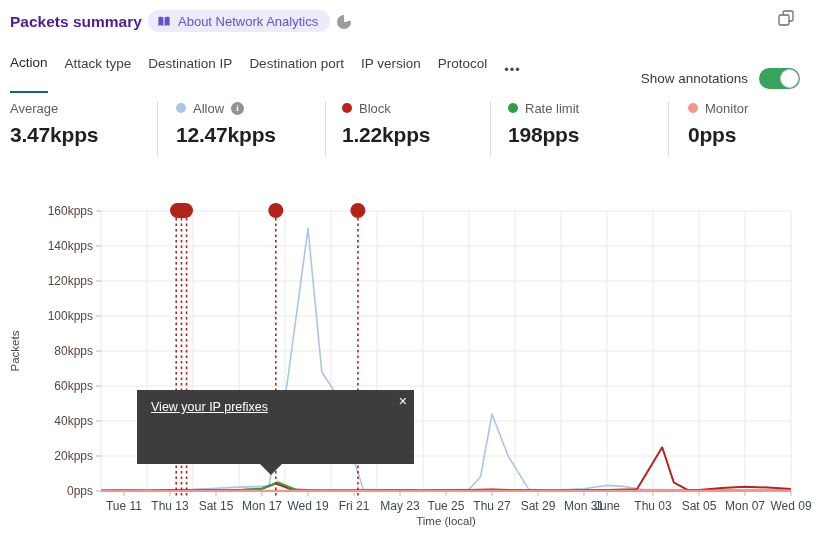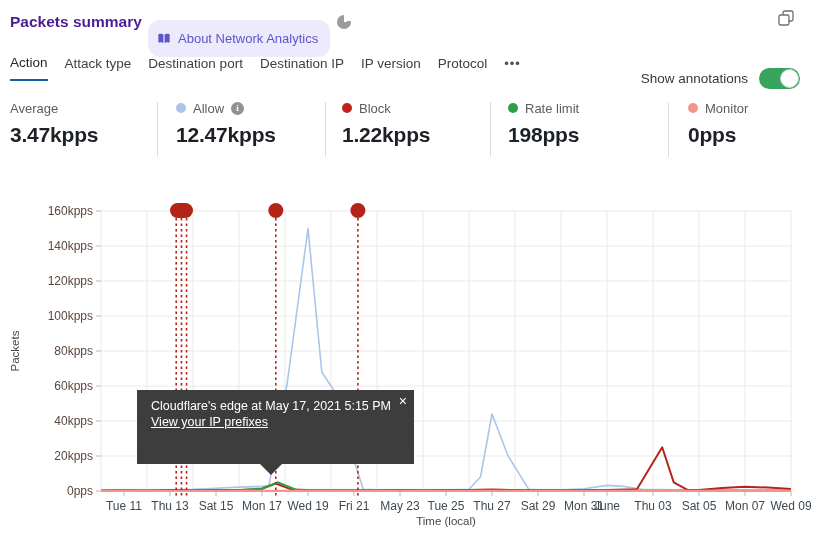--- a/index.html
+++ b/index.html
@@ -4,32 +4,32 @@
 <style>
   * { margin:0; padding:0; box-sizing:border-box; }
   html,body { background:#fff; }
   body {
     width:816px; height:545px; position:relative; overflow:hidden;
     font-family:"Liberation Sans", sans-serif; color:#333;
   }
   
   .page-title { position:absolute; left:10px; top:13px; font-size:15.5px; font-weight:700; color:#4c1d95; }
   .badge {
-    position:absolute; left:148px; top:20px; height:37px; display:inline-flex; align-items:center; gap:7px;
+    position:absolute; left:148px; top:10px; height:22px; display:inline-flex; align-items:center; gap:7px;
     background:#edeafb; border-radius:12px; padding:0 12px 0 9px; font-size:13px; color:#5d55cc; cursor:pointer;
   }
   .badge svg { display:block; }
   .pie-icon {
     position:absolute; left:337px; top:15px; width:14px; height:14px; border-radius:50%;
     background:conic-gradient(#ffffff 0 80deg, #9b9b9b 80deg 360deg);
   }
   .copy-icon { position:absolute; right:22px; top:10px; cursor:pointer; }
   
   .tabs { position:absolute; left:10px; top:55px; display:flex; align-items:center; gap:17px; font-size:13.5px; color:#3d4146; }
-  .tab { padding-bottom:9px; cursor:pointer; white-space:nowrap; }
+  .tab { padding-bottom:21px; cursor:pointer; white-space:nowrap; }
   .tab.active { color:#24282c; border-bottom:2px solid #15609f; }
   .tab-more { letter-spacing:1px; color:#4a4e52; font-size:13px; padding-bottom:9px; cursor:pointer; }
   .annotations-ctl { position:absolute; right:16px; top:54px; display:flex; align-items:center; gap:11px;margin-top:14px; }
   .annotations-label { font-size:13.5px; color:#35393d; }
   .toggle { width:41px; height:21px; border-radius:11px; background:#38a35a; position:relative; cursor:pointer; }
   .toggle .knob { position:absolute; right:1px; top:1px; width:19px; height:19px; border-radius:50%; background:#fff; border:1px solid #c9cdd1; }
   
   .stats { position:absolute; left:0; top:100px; width:664px; height:60px; }
   .stat { position:absolute; top:0; }
   .stat-head { display:flex; align-items:center; gap:7px; font-size:13px; color:#595d61; height:16px; }
@@ -72,22 +72,22 @@
 <div class="copy-icon">
   <svg width="16" height="16" viewBox="0 0 16 16">
     <rect x="5" y="1" width="10" height="10" rx="1.5" fill="#fff" stroke="#6e6e6e" stroke-width="1.3"></rect>
     <rect x="1" y="5" width="10" height="10" rx="1.5" fill="#fff" stroke="#6e6e6e" stroke-width="1.3"></rect>
   </svg>
 </div>
 
 <div class="tabs">
   <div class="tab active">Action</div>
   <div class="tab">Attack type</div>
+  <div class="tab">Destination IP</div>
   <div class="tab">Destination port</div>
-  <div class="tab">Destination IP</div>
   <div class="tab">IP version</div>
   <div class="tab">Protocol</div>
   <div class="tab-more">•••</div>
 </div>
 
 <div class="annotations-ctl">
   <span class="annotations-label">Show annotations</span>
   <div class="toggle">
       <div class="knob"></div>
     </div>
@@ -232,16 +232,15 @@
         <line x1="357.91" x2="357.91" y1="28" y2="307" stroke="#b42318" stroke-width="1.6" stroke-dasharray="2.5 3"></line>
         <rect x="170" y="13" width="23" height="15" rx="7.5" fill="#b42318"></rect>
         <circle cx="275.80000000000007" cy="20.5" r="7.5" fill="#b42318"></circle>
         <circle cx="357.91" cy="20.5" r="7.5" fill="#b42318"></circle>
       </g>
     </svg>
 </div>
 
 <div class="anno-tooltip">
   <button class="tt-close">×</button>
-  <div>Cloudflare's edge at May 17, 2021 5:15 PM</div>
   <a class="tt-link">View your IP prefixes</a>
   <div class="tt-caret"></div>
 </div>
 
 </body></html>

